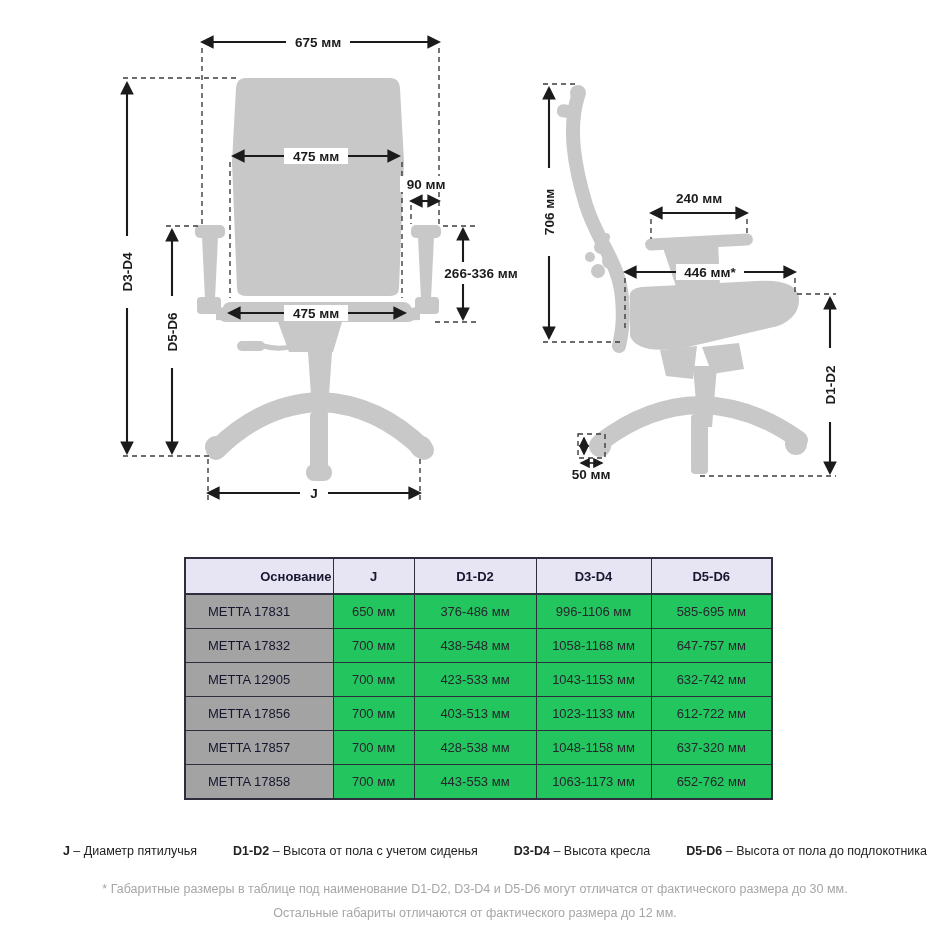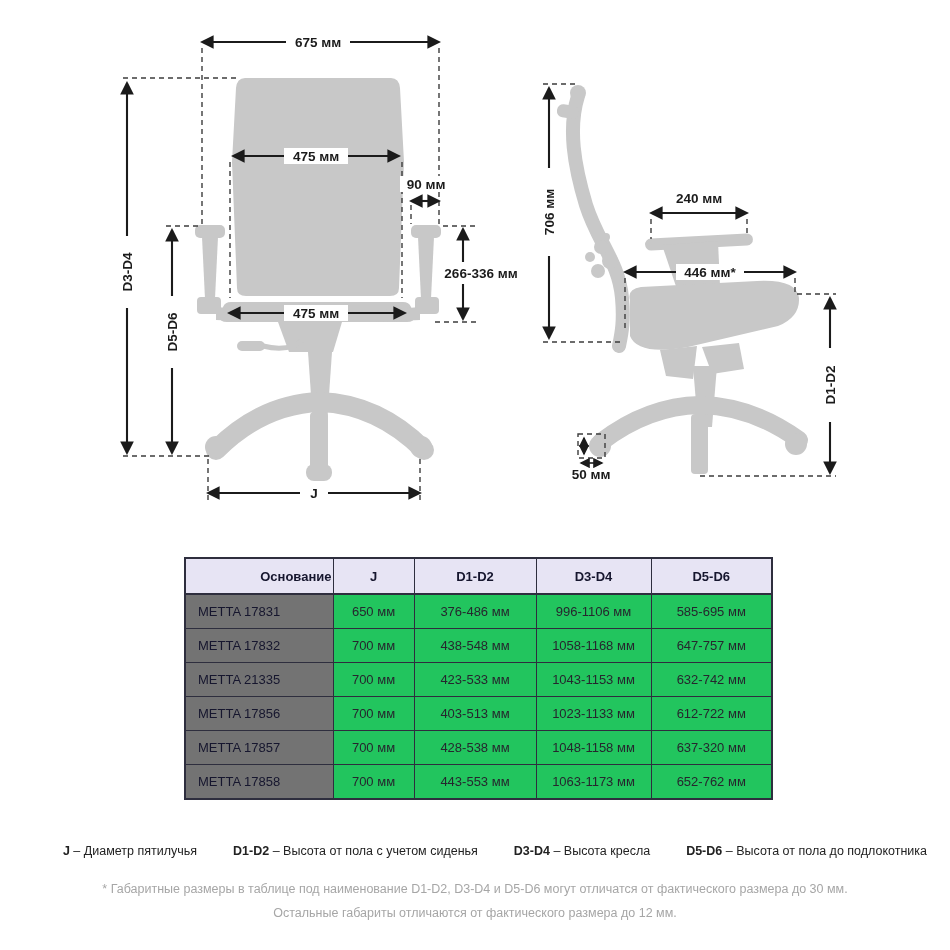--- a/index.html
+++ b/index.html
@@ -16,21 +16,21 @@
   .lbg{fill:#ffffff;}
   
   .tblwrap{position:absolute;left:184px;top:557px;}
   table.spec{border-collapse:collapse;table-layout:fixed;border:2px solid #2e2e3e;}
   table.spec th,table.spec td{border:1px solid #2e2e3e;overflow:hidden;white-space:nowrap;}
   table.spec thead th{background:#e7e4f4;height:32px;font:700 13px "Liberation Sans",sans-serif;
         color:#16162e;text-align:center;border-bottom:2px solid #2e2e3e;}
   table.spec thead th.c0{text-align:right;padding-left:22px;}
   table.spec td{height:31px;background:#22c55e;font:13px "Liberation Sans",sans-serif;
         color:#26262e;text-align:center;}
-  table.spec td.model{background:#737373;color:#16162e;text-align:left;padding-left:12px;}
+  table.spec td.model{background:#a3a3a3;color:#16162e;text-align:left;padding-left:22px;}
   
   .legend{position:absolute;left:0;top:844px;width:950px;display:flex;justify-content:center;
         gap:36px;font:12.5px "Liberation Sans",sans-serif;color:#222;padding-left:20px;}
   .legend .k{font-weight:700;}
   .footnote{position:absolute;left:0;top:877px;width:950px;text-align:center;
         font:12.5px "Liberation Sans",sans-serif;color:#a6a6a6;line-height:24px;}
 </style>
 </head>
 <body>
 
@@ -226,21 +226,21 @@
           <td>585-695 мм</td>
         </tr>
         <tr>
           <td class="model">METTA 17832</td>
           <td>700 мм</td>
           <td>438-548 мм</td>
           <td>1058-1168 мм</td>
           <td>647-757 мм</td>
         </tr>
         <tr>
-          <td class="model">METTA 21335</td>
+          <td class="model">METTA 12905</td>
           <td>700 мм</td>
           <td>423-533 мм</td>
           <td>1043-1153 мм</td>
           <td>632-742 мм</td>
         </tr>
         <tr>
           <td class="model">METTA 17856</td>
           <td>700 мм</td>
           <td>403-513 мм</td>
           <td>1023-1133 мм</td>

